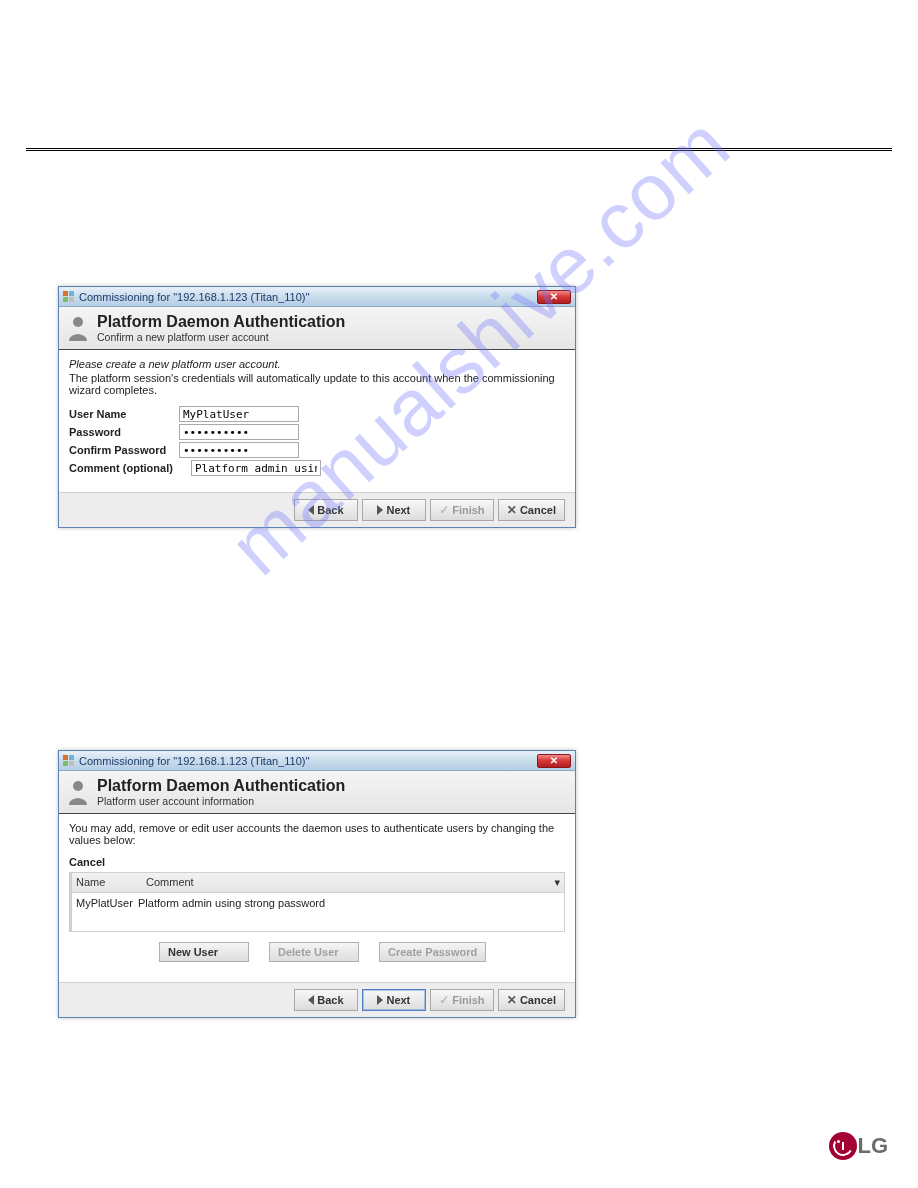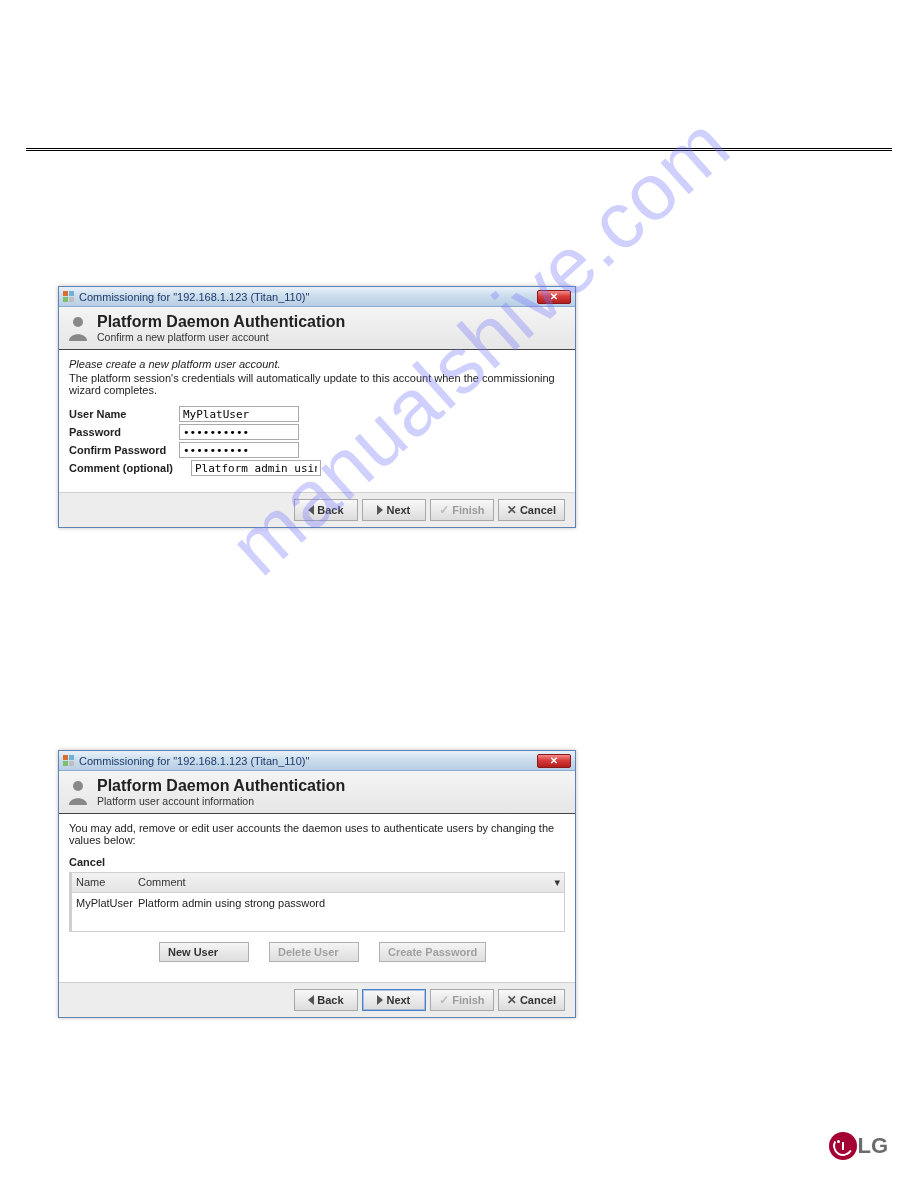--- a/index.html
+++ b/index.html
@@ -182,21 +182,21 @@
     background: #fff;
   }
   .users-head {
     background: linear-gradient(to bottom,#f2f2f2,#e5e5e5);
     display: flex;
     font-size: 11px;
     color: #333;
     border-bottom: 1px solid #d0d0d0;
     padding: 3px 4px;
   }
-  .users-head .col-name { width: 62px; }
+  .users-head .col-name { width: 70px; }
   .users-head .col-comment { flex: 1; }
   .users-head .col-flag { width: 14px; text-align: right; }
   .users-row {
     display: flex;
     font-size: 11px;
     padding: 4px 4px 22px 4px;
   }
   .users-row .col-name { width: 62px; }
   .users-row .col-comment { flex: 1; }
 

